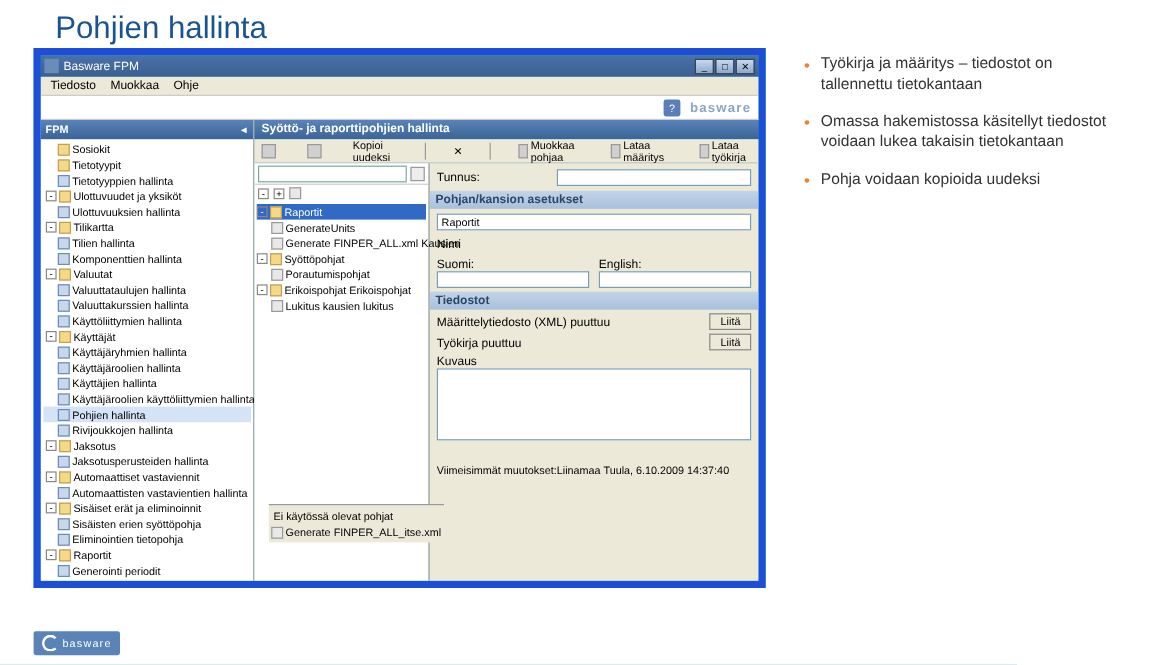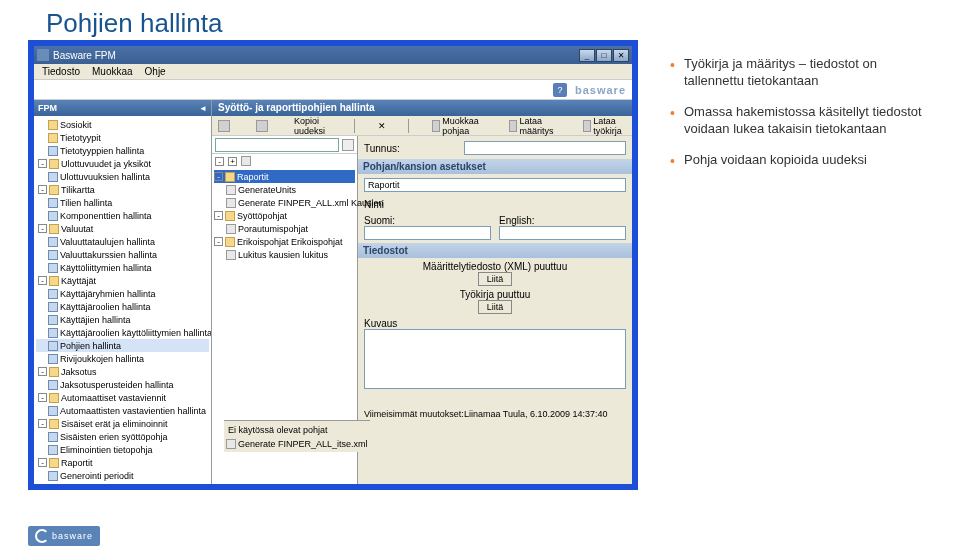--- a/index.html
+++ b/index.html
@@ -46,29 +46,29 @@
 .tree2-item.sel{background:#316ac5;color:#fff;}
 .form-area{flex:1;background:#ece9d8;padding:4px 6px;overflow:hidden;}
 .form-row{display:flex;align-items:center;margin-bottom:3px;height:16px;}
 .form-label{width:100px;font-size:10px;}
 .form-input{flex:1;height:14px;background:#fff;border:1px solid #7a9db8;}
 .section-hdr{background:linear-gradient(to bottom,#c4d4e8,#a8c0dc);height:15px;line-height:15px;padding:0 5px;font-size:10px;margin:3px -6px;font-weight:bold;color:#2a4668;}
 .lang-row{display:flex;gap:8px;margin-bottom:3px;}
 .lang-col{flex:1;}
 .lang-col label{font-size:10px;display:block;}
 .lang-col input{width:100%;height:14px;border:1px solid #7a9db8;}
-.file-row{display:flex;align-items:center;margin-bottom:3px;flex-direction:column;}
+.file-row{display:flex;align-items:flex-end;margin-bottom:3px;}
 .file-label{flex:1;font-size:10px;}
 .file-btn{padding:1px 8px;background:#ece9d8;border:1px solid #888;font-size:9px;}
 .kuvaus-box{width:100%;height:60px;background:#fff;border:1px solid #7a9db8;}
 .mod-row{font-size:9px;margin-top:20px;display:flex;}
 .mod-row .ml{width:100px;}
 .bottom-unused{position:absolute;bottom:32px;left:12px;width:146px;background:#ece9d8;border-top:1px solid #999;padding:2px;}
 .bottom-unused .hdr{font-size:9px;padding:2px;}
-.bullets{position:absolute;top:56px;right:30px;width:260px;}
+.bullets{position:absolute;top:45px;right:30px;width:260px;}
 .bullets li{font-size:13px;color:#333;margin-bottom:14px;list-style:none;position:relative;padding-left:14px;line-height:1.3;font-family:Arial,sans-serif;}
 .bullets li:before{content:"•";position:absolute;left:0;color:#f08030;font-size:14px;}
 .footer-logo{position:absolute;bottom:8px;left:28px;width:72px;height:20px;background:#5a84b8;color:#fff;display:flex;align-items:center;justify-content:center;font-size:10px;letter-spacing:1px;border-radius:2px;}
 .footer-logo:before{content:"";width:10px;height:10px;border:2px solid #fff;border-radius:50%;margin-right:3px;border-right-color:transparent;}
 </style>
 </head>
 <body>
 
 <div class="slide-title">Pohjien hallinta</div>
 

